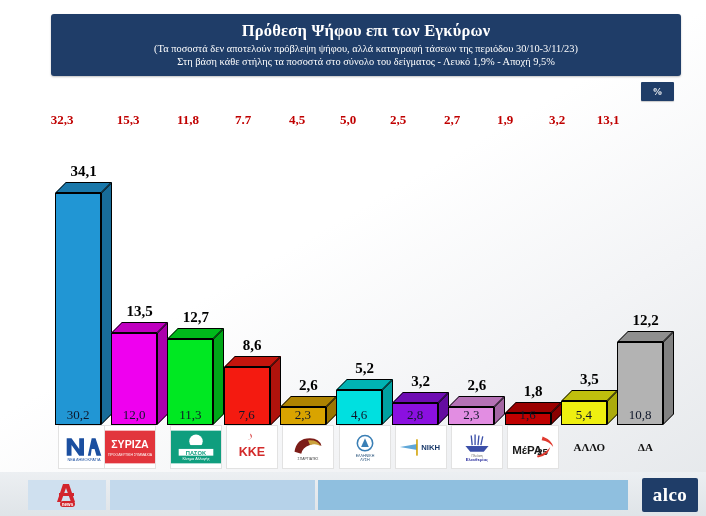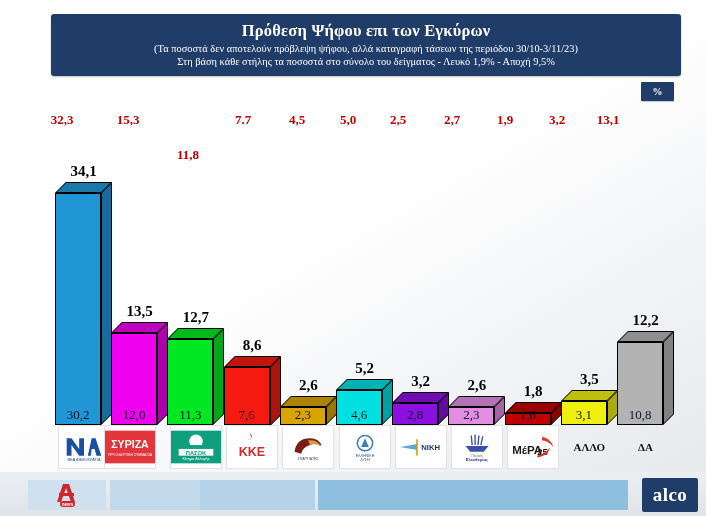--- a/index.html
+++ b/index.html
@@ -83,21 +83,21 @@
   <div class="title-main">Πρόθεση Ψήφου επι των Εγκύρων</div>
   <div class="title-sub">(Τα ποσοστά δεν αποτελούν πρόβλεψη ψήφου, αλλά καταγραφή τάσεων της περιόδου  30/10-3/11/23)</div>
   <div class="title-sub">Στη βάση κάθε στήλης τα ποσοστά στο σύνολο του δείγματος - Λευκό 1,9% - Αποχή 9,5%</div>
 </div>
 
 <div class="pct-badge">%</div>
 
 <div class="red-row" id="red-row">
     <div class="cell" style="left: 42px; width: 40px;">32,3</div>
     <div class="cell" style="left: 108px; width: 40px;">15,3</div>
-    <div class="cell" style="left: 168px; width: 40px; margin-top: 35px;">11,8</div>
+    <div class="cell" style="left: 168px; width: 40px;">11,8</div>
     <div class="cell" style="left: 223px; width: 40px;">7.7</div>
     <div class="cell" style="left: 277px; width: 40px;">4,5</div>
     <div class="cell" style="left: 328px; width: 40px;">5,0</div>
     <div class="cell" style="left: 378px; width: 40px;">2,5</div>
     <div class="cell" style="left: 432px; width: 40px;">2,7</div>
     <div class="cell" style="left: 485px; width: 40px;">1,9</div>
     <div class="cell" style="left: 537px; width: 40px;">3,2</div>
     <div class="cell" style="left: 588px; width: 40px;">13,1</div>
   </div>
 
@@ -181,21 +181,21 @@
         <div class="face-top" style="width: 46px; height: 11px; bottom: 12.2463px; background: rgb(154, 0, 0); transform: skewX(-45deg); transform-origin: left bottom;"></div>
         <div class="in-label" style="width: 46px;">1,6</div>
       </div>
       <div class="top-label" style="left: 0px; width: 57px; bottom: 25.2463px;">1,8</div>
     </div>
     <div class="bar-slot" style="left: 560.8px; width: 57px; height: 60.8123px;">
       <div class="bar3d" style="width: 57px; height: 34.8123px;">
         <div class="face-front" style="width: 46px; height: 23.8123px; background: rgb(239, 239, 16);"></div>
         <div class="face-side" style="width: 11px; height: 23.8123px; left: 46px; bottom: 0px; background: rgb(172, 172, 12); transform: skewY(-45deg); transform-origin: left bottom;"></div>
         <div class="face-top" style="width: 46px; height: 11px; bottom: 23.8123px; background: rgb(191, 191, 13); transform: skewX(-45deg); transform-origin: left bottom;"></div>
-        <div class="in-label" style="width: 46px;">3,1</div>
+        <div class="in-label" style="width: 46px;">5,4</div>
       </div>
       <div class="top-label" style="left: 0px; width: 57px; bottom: 36.8123px;">3,5</div>
     </div>
     <div class="bar-slot" style="left: 617px; width: 57px; height: 120.003px;">
       <div class="bar3d" style="width: 57px; height: 94.0029px;">
         <div class="face-front" style="width: 46px; height: 83.0029px; background: rgb(179, 179, 179);"></div>
         <div class="face-side" style="width: 11px; height: 83.0029px; left: 46px; bottom: 0px; background: rgb(129, 129, 129); transform: skewY(-45deg); transform-origin: left bottom;"></div>
         <div class="face-top" style="width: 46px; height: 11px; bottom: 83.0029px; background: rgb(143, 143, 143); transform: skewX(-45deg); transform-origin: left bottom;"></div>
         <div class="in-label" style="width: 46px;">10,8</div>
       </div>

